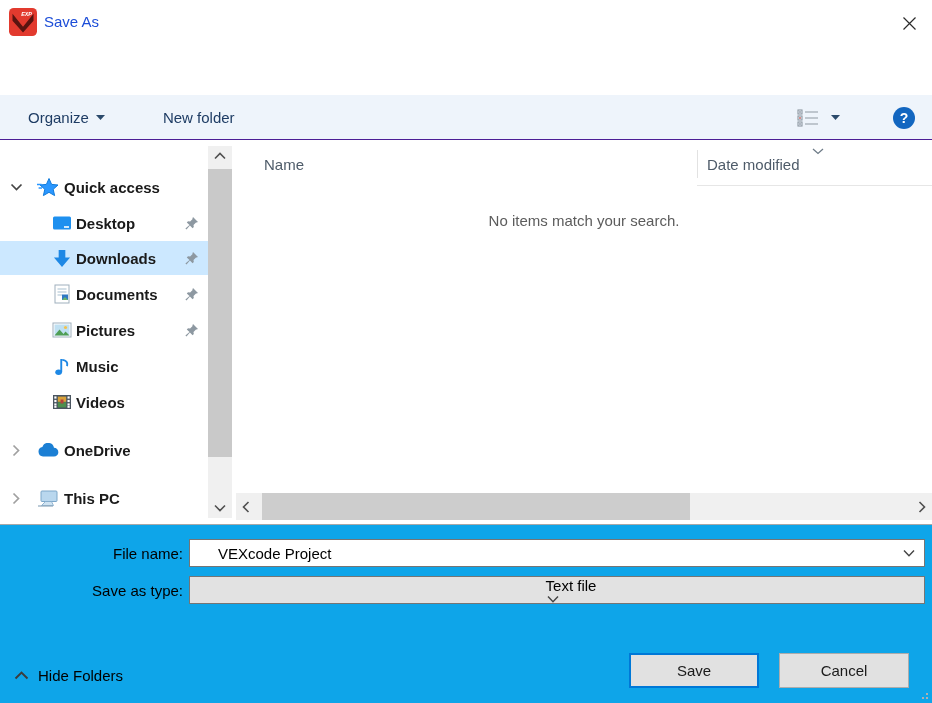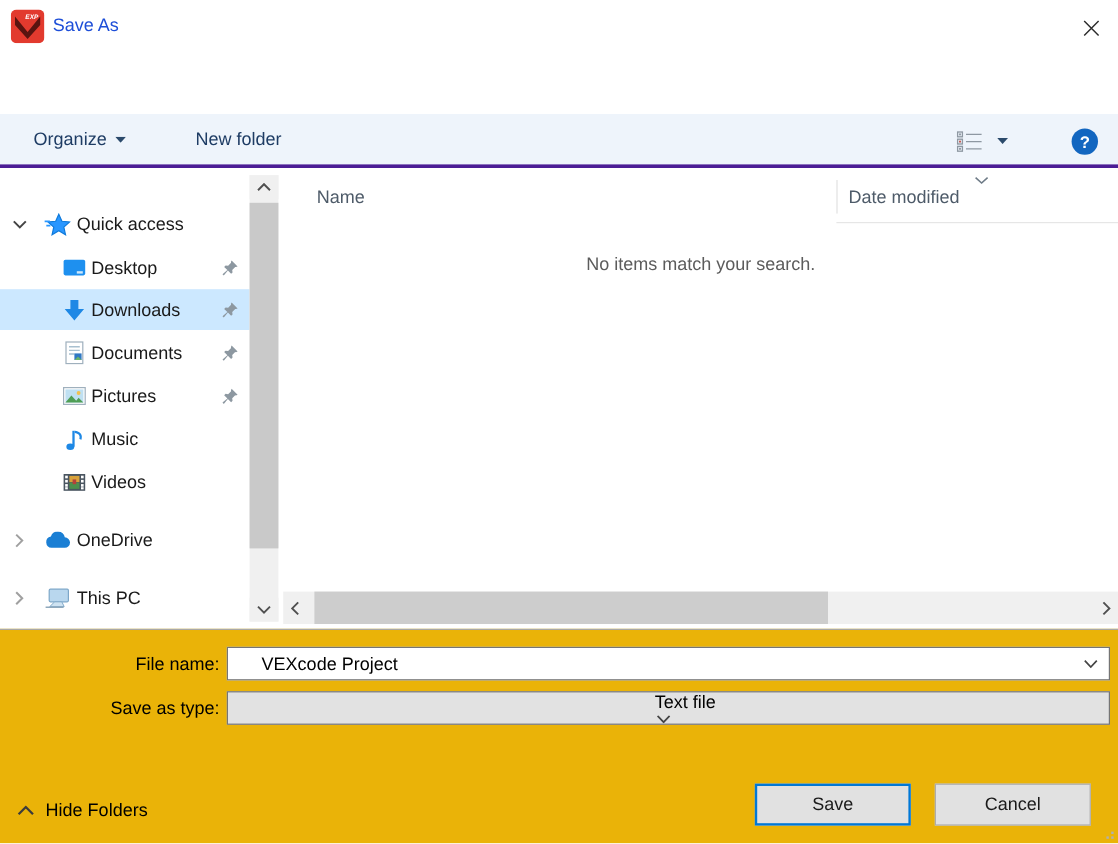--- a/index.html
+++ b/index.html
@@ -28,32 +28,32 @@
   .refresh-btn { width:30px; height:100%; border-left:1px solid #d4d4d4; display:flex; align-items:center; justify-content:center; }
   .searchbox {
     position:absolute; left:620px; top:53px; width:305px; height:34px;
     background:#fff; border:1px solid #d4d4d4; display:flex; align-items:center;
   }
   .search-ph { flex:1; padding-left:10px; color:#9b9b9b; }
   .search-ic { padding-right:10px; display:flex; align-items:center; }
   
   .toolbar {
     position:absolute; top:95px; left:0; right:0; height:45px;
-    background:#eef4fb; border-bottom:3px solid #4c1d95;
+    background:#eef4fb; border-bottom:1px solid #4c1d95;
     display:flex; align-items:center; color:#1e3c64;
   }
   .tb-item { display:flex; align-items:center; gap:7px; cursor:pointer; }
   .tb-organize { margin-left:28px; }
   .tb-newfolder { margin-left:58px; }
   .tb-right { position:absolute; right:0; top:0; height:45px; display:flex; align-items:center; }
   .tb-view { display:flex; align-items:center; gap:12px; margin-right:52px; }
   .tb-help { margin-right:16px; display:flex; align-items:center; cursor:pointer; }
   
   .content { position:absolute; top:140px; left:0; right:0; height:384px; background:#fff; }
-  .sidebar { position:absolute; left:0; top:0; width:182px; height:100%; }
+  .sidebar { position:absolute; left:0; top:0; width:182px; height:100%;font-weight:bold; }
   .side-row { position:absolute; left:0; width:208px; height:34px; display:flex; align-items:center; cursor:pointer; }
   .side-row.selected { background:#cce8ff; }
   .twisty { position:absolute; left:8px; width:16px; display:flex; justify-content:center; }
   .s-icon { position:absolute; left:36px; width:24px; display:flex; justify-content:center; }
   .s-icon.indent { left:50px; }
   .s-label { position:absolute; left:64px; white-space:nowrap; }
   .s-label.indent { left:76px; }
   .pin { position:absolute; left:184px; display:flex; }
   
   .vscroll { position:absolute; left:208px; top:6px; width:24px; height:372px; background:#f0f0f0; }
@@ -67,21 +67,21 @@
   .hdr-date { left:471px; }
   .hdr-div { position:absolute; left:461px; top:10px; height:28px; width:1px; background:#e2e2e2; }
   .hdr-underline { position:absolute; left:461px; top:45px; right:0; height:1px; background:#e6e6e6; }
   .sort-chev { position:absolute; left:576px; top:1px; }
   .empty-msg { position:absolute; left:0; right:0; top:72px; text-align:center; color:#5c5c5c; }
   .hscroll { position:absolute; left:0; right:0; top:353px; height:27px; background:#f0f0f0; }
   .hs-left, .hs-right { position:absolute; top:0; width:20px; height:27px; display:flex; align-items:center; justify-content:center; cursor:pointer; }
   .hs-left { left:0; } .hs-right { right:0; }
   .hs-thumb { position:absolute; left:26px; top:0; width:428px; height:27px; background:#cdcdcd; cursor:pointer; }
   
-  .bottom { position:absolute; top:524px; left:0; right:0; height:179px; background:#eab308; border-top:1px solid #a8a8a8; }
+  .bottom { position:absolute; top:524px; left:0; right:0; height:179px; background:#0ea5e9; border-top:1px solid #a8a8a8; }
   .f-label { position:absolute; left:0; width:183px; text-align:right; color:#000; }
   .lbl-name { top:20px; }
   .lbl-type { top:57px; }
   .field { position:absolute; left:189px; width:736px; height:28px; border:1px solid #757575; display:flex; align-items:center; }
   .fld-name { top:14px; background:#fff; }
   .fld-type { top:51px; background:#e2e2e2; cursor:pointer;flex-direction:column; }
   .fld-text { flex:1; padding-left:8px; white-space:nowrap; color:#000;margin-left:20px; }
   .fld-chev { padding-right:9px; display:flex; align-items:center; }
   .hide-folders { position:absolute; left:14px; top:142px; display:flex; align-items:center; gap:9px; cursor:pointer; color:#000; }
   .btn { position:absolute; top:128px; width:130px; height:35px; display:flex; align-items:center; justify-content:center; background:#e1e1e1; cursor:pointer; font-size:15px; }

